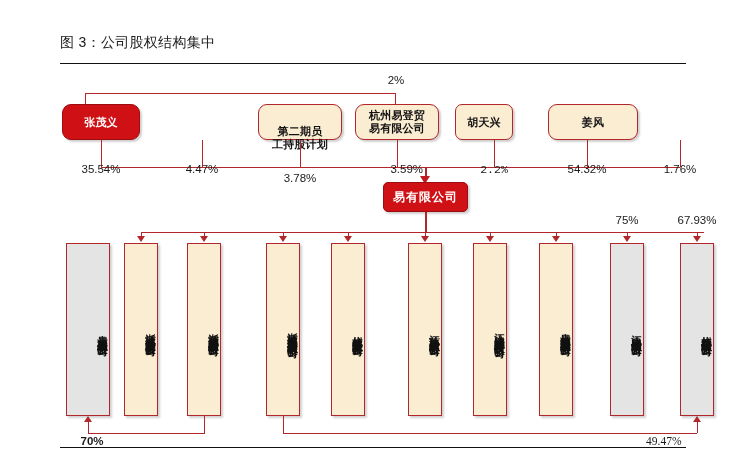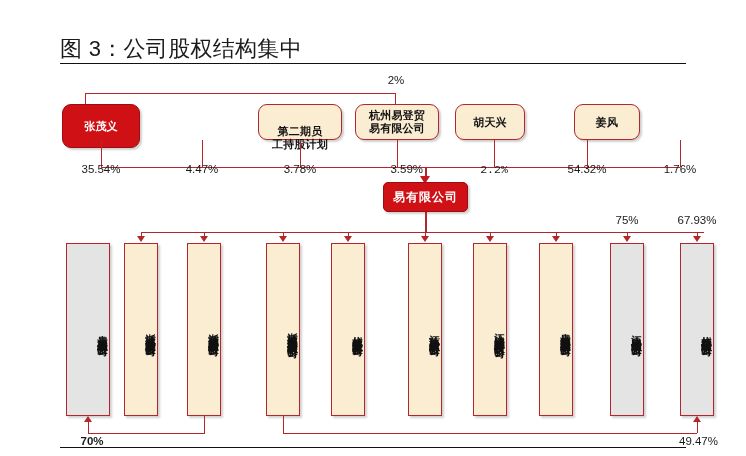--- a/index.html
+++ b/index.html
@@ -16,21 +16,21 @@
     height: 456px;
     background: #ffffff;
     overflow: hidden;
   }
 
   
   #title {
     position: absolute;
     left: 60px;
     top: 34px;
-    font-size: 22px;
+    font-size: 14px;
     color: #1a1a1a;
     letter-spacing: 0.3px;
     white-space: nowrap;
   }
   #title-rule {
     position: absolute;
     left: 60px;
     top: 63px;
     width: 626px;
     height: 0;
@@ -139,51 +139,51 @@
   <div id="title">图 3：公司股权结构集中</div>
   <div id="title-rule"></div>
   <div id="bottom-rule"></div>
 
   <div class="vline" style="left:85px; top:93px; height:17px;"></div>
   <div class="hline" style="left:85px; top:93px; width:310px;"></div>
   <div class="vline" style="left:395px; top:93px; height:12px;"></div>
   <div class="arrow-down" style="left:391px; top:104px;"></div>
   <div class="pct" style="left:371px; top:74px; width:50px;">2%</div>
 
-  <div class="node rounded shareholder primary" style="left:62px; top:104px; width:78px; height:44px;">
+  <div class="node rounded shareholder primary" style="left:62px; top:104px; width:78px; height:36px;">
     <span>张茂义</span>
   </div>
   <div class="node rounded shareholder" style="left:258px; top:104px; width:84px; height:36px;">
     <span style="white-space:pre-line;margin-top:32px;">第二期员
 工持股计划</span>
   </div>
   <div class="node rounded shareholder" style="left:355px; top:104px; width:84px; height:36px;">
     <span style="white-space:pre-line;">杭州易登贸
 易有限公司</span>
   </div>
-  <div class="node rounded shareholder" style="left:455px; top:104px; width:70px; height:36px;">
+  <div class="node rounded shareholder" style="left:455px; top:104px; width:58px; height:36px;border-radius:7px;">
     <span>胡天兴</span>
   </div>
-  <div class="node rounded shareholder" style="left:574px; top:104px; width:66px; height:36px;">
+  <div class="node rounded shareholder" style="left:548px; top:104px; width:90px; height:36px;">
     <span>姜风</span>
   </div>
 
   <div class="vline" style="left:101px; top:140px; height:27px;"></div>
   <div class="vline" style="left:202px; top:140px; height:27px;"></div>
   <div class="vline" style="left:300px; top:140px; height:27px;"></div>
   <div class="vline" style="left:397px; top:140px; height:27px;"></div>
   <div class="vline" style="left:494px; top:140px; height:27px;"></div>
   <div class="vline" style="left:587px; top:140px; height:27px;"></div>
   <div class="vline" style="left:680px; top:140px; height:27px;"></div>
 
   <div class="hline" style="left:101px; top:167px; width:579px;"></div>
 
   <div class="pct" style="left:71px;  top:163px; width:60px;">35.54%</div>
   <div class="pct" style="left:176px; top:163px; width:52px;">4.47%</div>
-  <div class="pct" style="left:274px; top:163px; width:52px;">3.78%</div>
+  <div class="pct" style="left:274px; top:172px; width:52px;">3.78%</div>
   <div class="pct" style="left:371px; top:163px; width:52px;text-align:right;">3.59%</div>
   <div class="pct" style="left:470px; top:163px; width:48px;font-family:Liberation Mono, monospace;">2.2%</div>
   <div class="pct" style="left:561px; top:163px; width:52px;">54.32%</div>
   <div class="pct" style="left:654px; top:163px; width:52px;">1.76%</div>
 
   <div class="vline thick" style="left:425px; top:167px; height:12px;"></div>
   <div class="arrow-down big" style="left:420px; top:176px;"></div>
 
   <div class="node group-node" style="left:383px; top:182px; width:85px; height:30px;">
     <span>易有限公司</span>
@@ -257,15 +257,15 @@
   <div class="vline" style="left:204px; top:416px; height:17px;"></div>
   <div class="hline" style="left:88px;  top:433px; width:117px;"></div>
   <div class="vline" style="left:88px;  top:422px; height:11px;"></div>
   <div class="arrow-up" style="left:84px; top:416px;"></div>
   <div class="pct" style="left:66px; top:435px; width:52px;font-weight:bold;">70%</div>
 
   <div class="vline" style="left:283px; top:416px; height:17px;"></div>
   <div class="hline" style="left:283px; top:433px; width:414px;"></div>
   <div class="vline" style="left:697px; top:422px; height:11px;"></div>
   <div class="arrow-up" style="left:693px; top:416px;"></div>
-  <div class="pct" style="left:646px; top:435px; width:72px; text-align:right;">49.47%</div>
+  <div class="pct" style="left:646px; top:435px; width:72px; text-align:left;font-family:Liberation Serif, serif;">49.47%</div>
 
 </div>
 
 </body></html>

